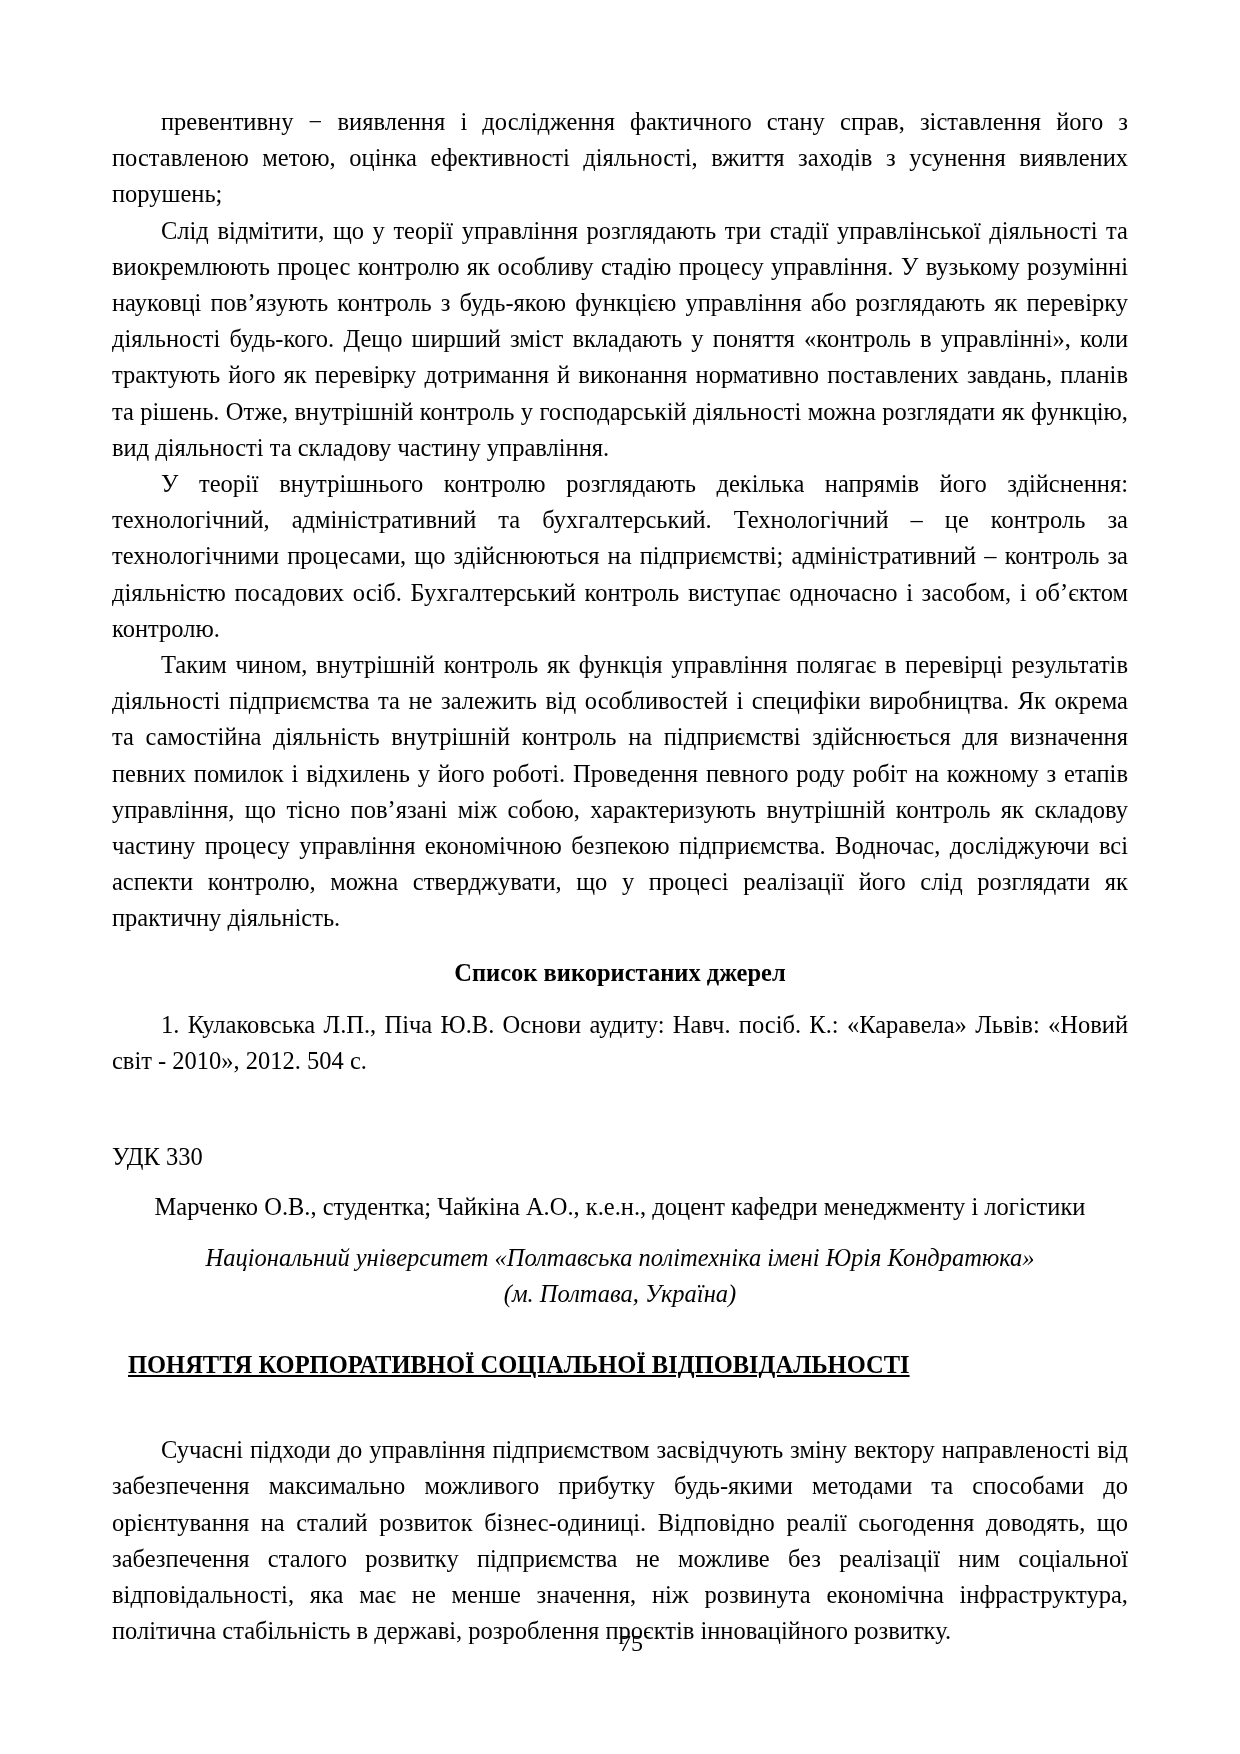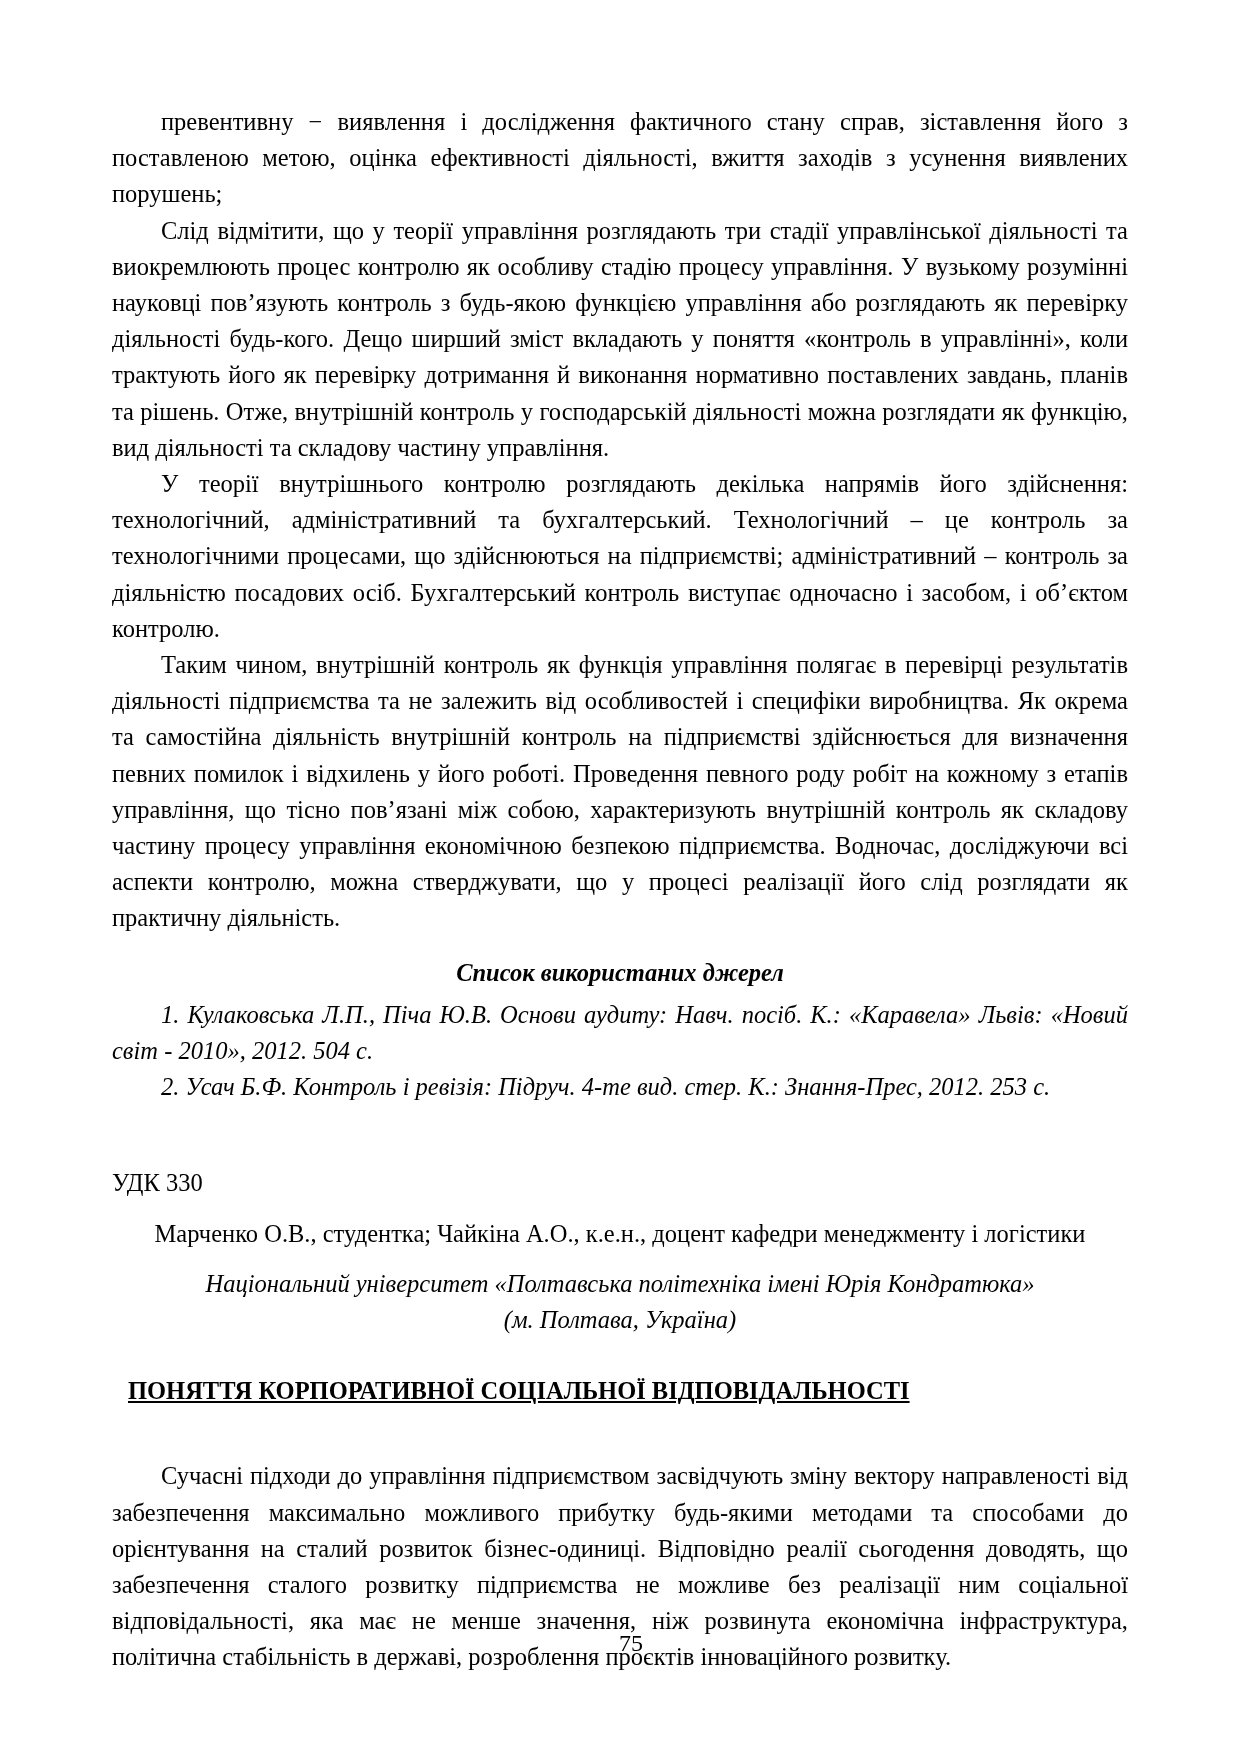--- a/index.html
+++ b/index.html
@@ -27,35 +27,33 @@
   p.para {
     margin: 0;
     font-size: 24.5px;
     line-height: 36.2px;
     text-align: justify;
     text-indent: 49px;
     text-justify: inter-word;
     hyphens: none;
   }
   .refs-heading {
-    margin: 6px;
+    margin: 16px;
     margin-top: 18px;
     font-size: 24.5px;
     line-height: 36.2px;
     font-weight: bold;
     text-align: center;
-    font-style: italic;
   }
   p.ref {
     margin: 0;
     font-size: 24.5px;
     line-height: 36.2px;
     text-align: justify;
     text-indent: 49px;
-    font-style: italic;
   }
   p.ref.last {
     text-align: left;
   }
   .gap-after-refs {
     height: 60px;
   }
   .udk {
     margin: 0;
     font-size: 24.5px;
@@ -116,21 +114,20 @@
 
   <div class="content">
 
     <p class="para">превентивну − виявлення і дослідження фактичного стану справ, зіставлення його з поставленою метою, оцінка ефективності діяльності, вжиття заходів з усунення виявлених порушень;</p>
     <p class="para">Слід відмітити, що у теорії управління розглядають три стадії управлінської діяльності та виокремлюють процес контролю як особливу стадію процесу управління. У вузькому розумінні науковці пов’язують контроль з будь-якою функцією управління або розглядають як перевірку діяльності будь-кого. Дещо ширший зміст вкладають у поняття «контроль в управлінні», коли трактують його як перевірку дотримання й виконання нормативно поставлених завдань, планів та рішень. Отже, внутрішній контроль у господарській діяльності можна розглядати як функцію, вид діяльності та складову частину управління.</p>
     <p class="para">У теорії внутрішнього контролю розглядають декілька напрямів його здійснення: технологічний, адміністративний та бухгалтерський. Технологічний – це контроль за технологічними процесами, що здійснюються на підприємстві; адміністративний – контроль за діяльністю посадових осіб. Бухгалтерський контроль  виступає одночасно і засобом, і об’єктом контролю.</p>
     <p class="para">Таким чином, внутрішній контроль як функція управління полягає в перевірці результатів діяльності підприємства та не залежить від особливостей і специфіки виробництва. Як окрема та самостійна діяльність внутрішній контроль на підприємстві здійснюється для визначення певних помилок і відхилень у його роботі. Проведення певного роду робіт на кожному з етапів управління, що тісно пов’язані між собою, характеризують внутрішній контроль як складову частину процесу управління економічною безпекою підприємства. Водночас, досліджуючи всі аспекти контролю, можна стверджувати, що у процесі реалізації його слід розглядати як практичну діяльність.</p>
 
     <p class="refs-heading">Список використаних джерел</p>
     <p class="ref">1. Кулаковська Л.П., Піча Ю.В. Основи аудиту: Навч. посіб. К.: «Каравела» Львів: «Новий світ - 2010», 2012. 504 с.</p>
-    <p class="ref last">2. Усач Б.Ф. Контроль і ревізія: Підруч. 4-те вид. стер. К.: Знання-Прес, 2012. 253 с.</p>
 
     <div class="gap-after-refs"></div>
 
     <p class="udk">УДК 330</p>
     <p class="authors">Марченко О.В., студентка; Чайкіна А.О., к.е.н., доцент кафедри менеджменту і логістики</p>
     <p class="affiliation">Національний університет «Полтавська політехніка імені Юрія Кондратюка»</p>
     <p class="city">(м. Полтава, Україна)</p>
 
     <div class="title-block">
       <span class="title-line">ПОНЯТТЯ КОРПОРАТИВНОЇ СОЦІАЛЬНОЇ ВІДПОВІДАЛЬНОСТІ</span>

